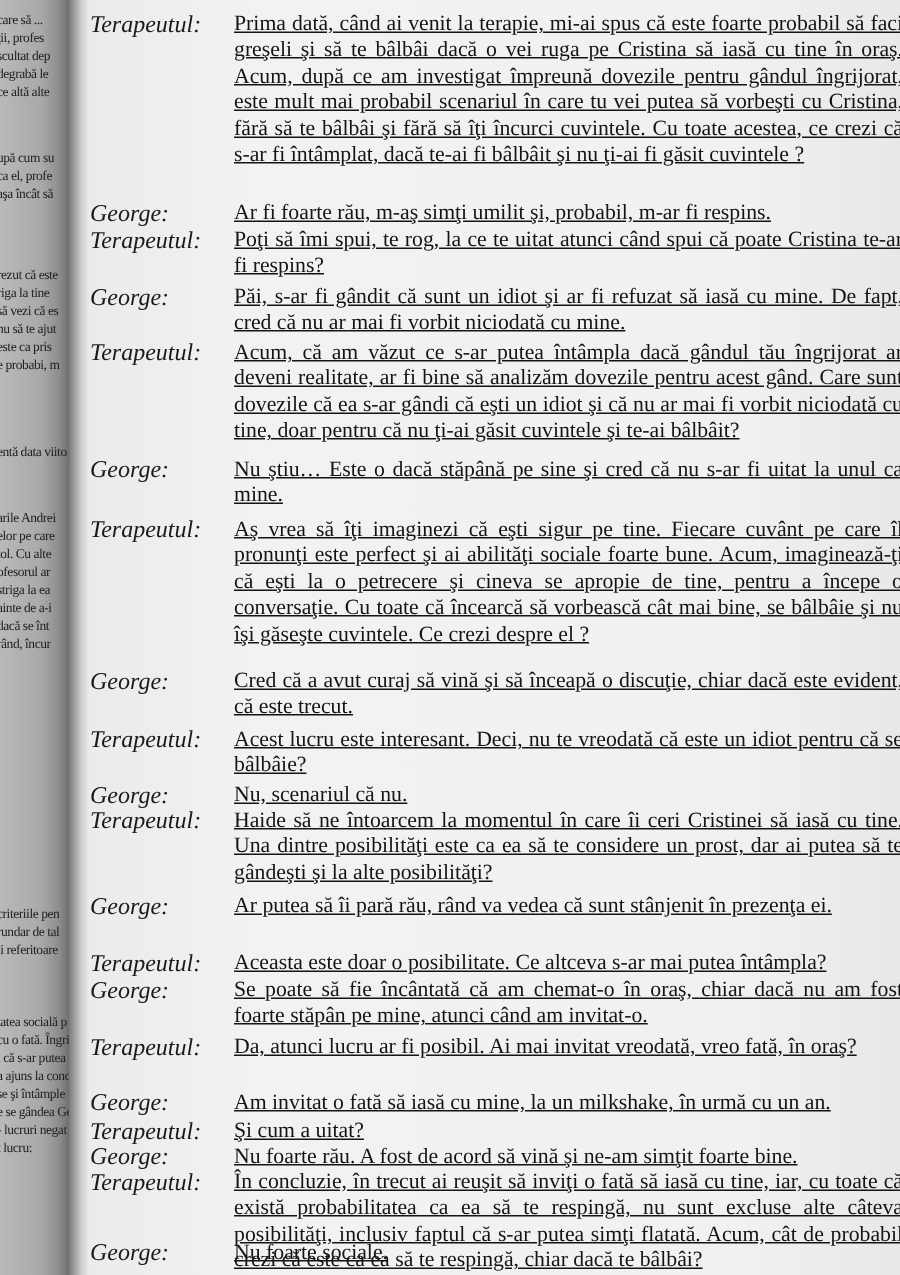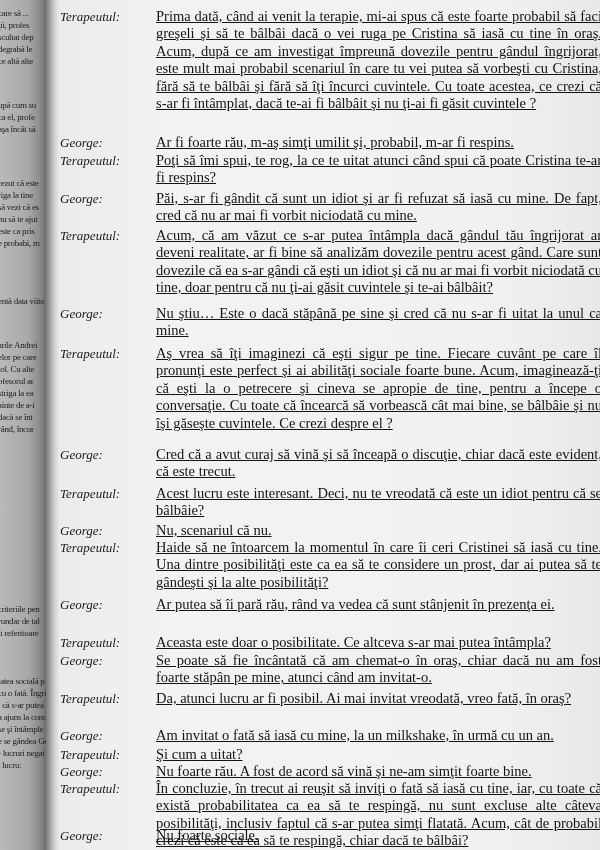--- a/index.html
+++ b/index.html
@@ -21,21 +21,21 @@
   .gutter {
     position: absolute; left: 46px; top: 0; width: 14px; height: 850px;
     background: linear-gradient(to right, #7a7a7a, #cfcfcf 60%, #eeeeec);
   }
   .page {
     position: absolute; left: 60px; top: 0; width: 540px; height: 850px;
     background: linear-gradient(to right, #ecebe9, #f3f2f0 20%, #f2f1ef 80%, #e9e8e6);
   }
   .turn { position: absolute; left: 0; width: 540px; }
   .speaker {
-    position: absolute; left: 0; font-style: italic; font-size: 13px;
+    position: absolute; left: 0; font-style: italic; font-size: 16px;
     line-height: 17px; color: #1a1a1a;
   }
   .text {
     position: absolute; left: 96px; width: 446px; font-size: 14.5px;
     line-height: 17.4px; text-align: justify; color: #141414; text-decoration: underline;
   }
 </style>
 </head>
 <body>
 

